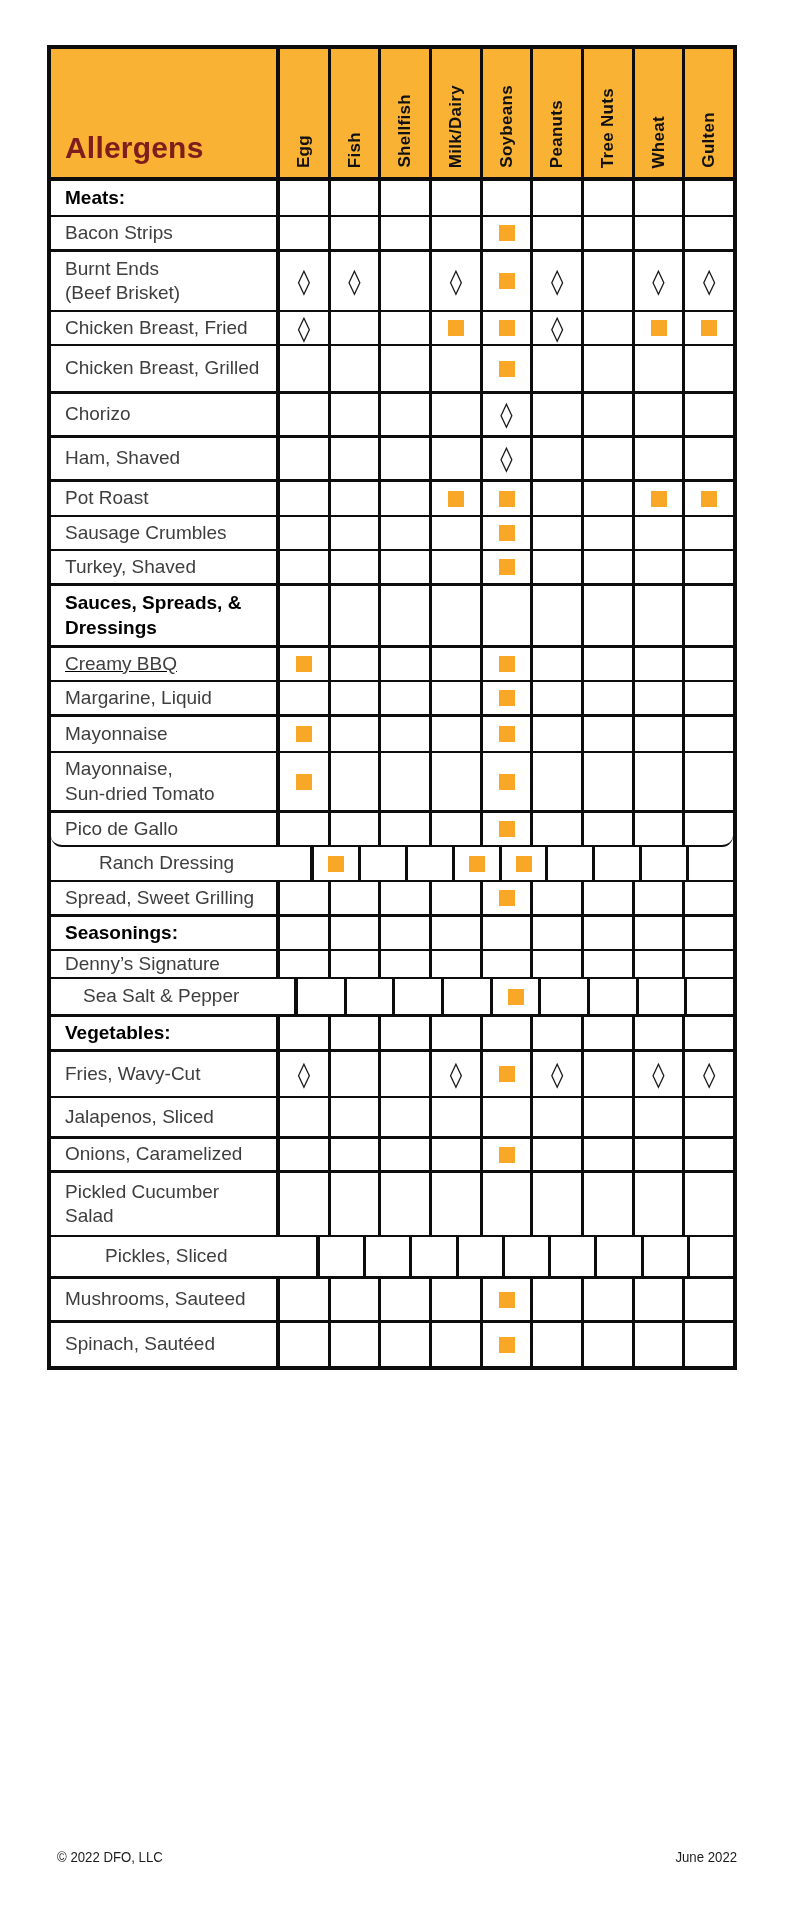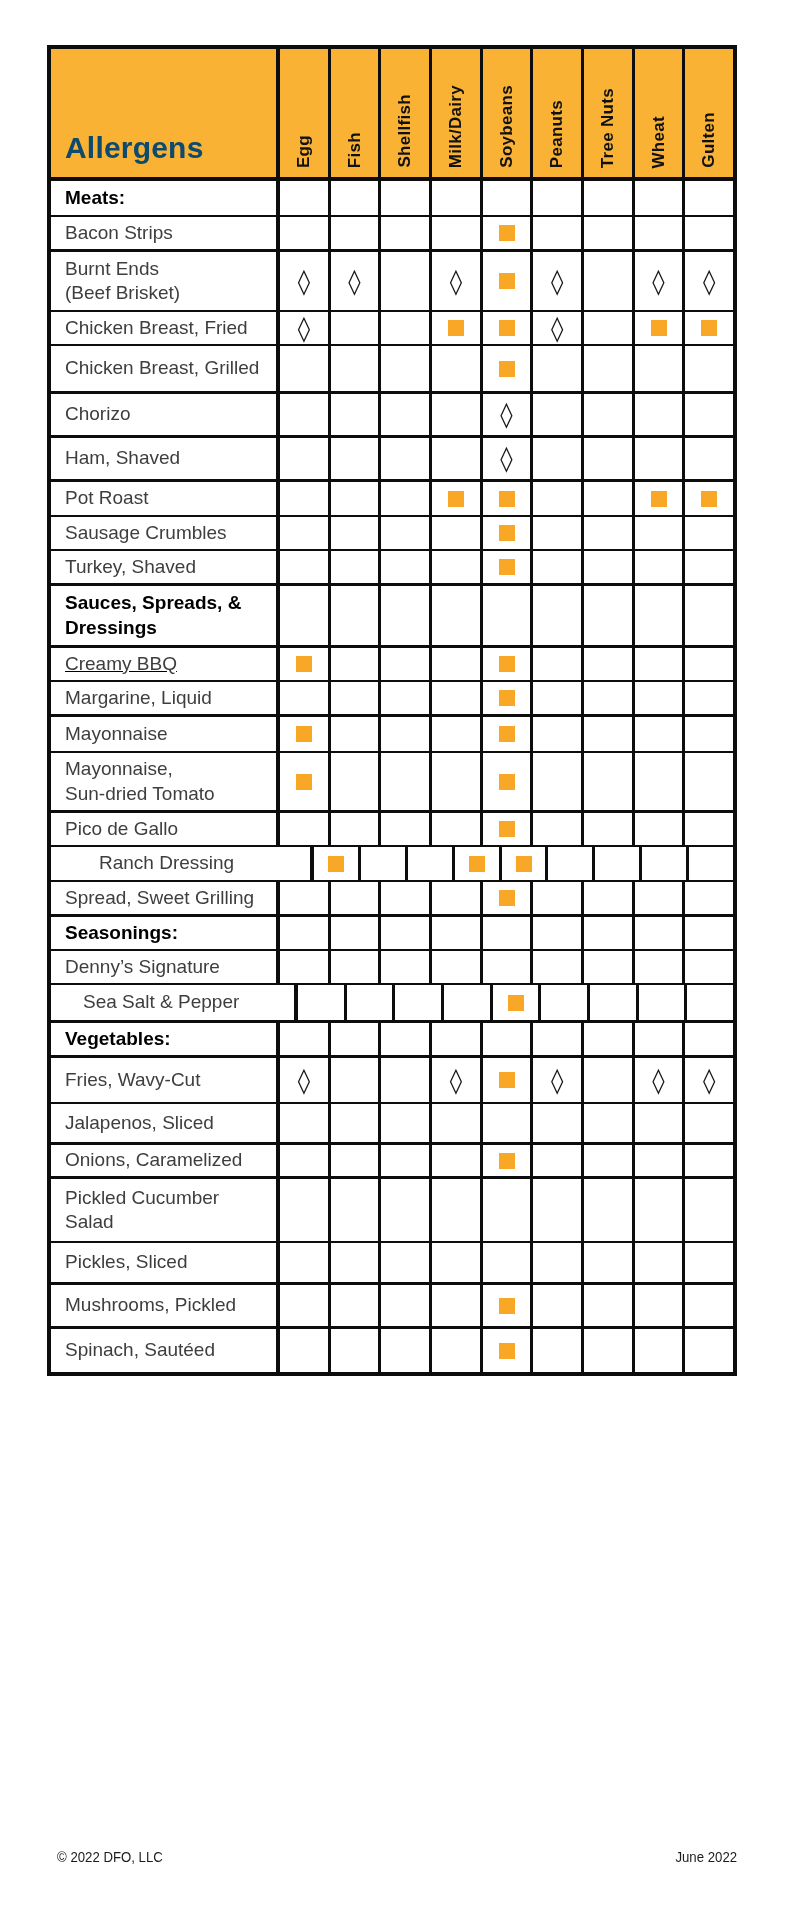--- a/index.html
+++ b/index.html
@@ -18,21 +18,21 @@
     border-bottom:4px solid var(--line,#0d0d0d);
     background:var(--header-bg,#F9B233);
   }
   .corner-cell {
     width:229px; flex:0 0 229px;
     border-right:4px solid var(--line,#0d0d0d);
     display:flex; align-items:flex-end;
     padding:0 0 12px 14px;
   }
   .corner-cell span {
-    font-size:30px; font-weight:700; color:#0c4a6e; letter-spacing:0.2px;
+    font-size:30px; font-weight:700; color:#7f1d1d; letter-spacing:0.2px;
   }
   .col-head {
     flex:1 1 0; border-right:3px solid var(--line,#0d0d0d);
     display:flex; align-items:flex-end; justify-content:center;
   }
   .col-head:last-child { border-right:none; }
   .col-head span {
     writing-mode:vertical-rl; transform:rotate(180deg);
     font-size:17px; font-weight:700; color:#111;
     margin-bottom:9px; letter-spacing:0.3px; white-space:nowrap;
@@ -345,21 +345,21 @@
           <div class="mark-cell"></div>
           <div class="mark-cell"></div>
           <div class="mark-cell">
             <div class="square-mark"></div>
           </div>
           <div class="mark-cell"></div>
           <div class="mark-cell"></div>
           <div class="mark-cell"></div>
           <div class="mark-cell"></div>
         </div>
-        <div class="row" style="height: 34px;">
+        <div class="row" style="height: 34px; border-radius: 11px;">
           <div class="label-cell">Pico de Gallo</div>
           <div class="mark-cell"></div>
           <div class="mark-cell"></div>
           <div class="mark-cell"></div>
           <div class="mark-cell"></div>
           <div class="mark-cell">
             <div class="square-mark"></div>
           </div>
           <div class="mark-cell"></div>
           <div class="mark-cell"></div>
@@ -403,21 +403,21 @@
           <div class="mark-cell"></div>
           <div class="mark-cell"></div>
           <div class="mark-cell"></div>
           <div class="mark-cell"></div>
           <div class="mark-cell"></div>
           <div class="mark-cell"></div>
           <div class="mark-cell"></div>
           <div class="mark-cell"></div>
           <div class="mark-cell"></div>
         </div>
-        <div class="row" style="height: 34px;">
+        <div class="row" style="height: 28px;">
           <div class="label-cell">Denny’s Signature</div>
           <div class="mark-cell"></div>
           <div class="mark-cell"></div>
           <div class="mark-cell"></div>
           <div class="mark-cell"></div>
           <div class="mark-cell"></div>
           <div class="mark-cell"></div>
           <div class="mark-cell"></div>
           <div class="mark-cell"></div>
           <div class="mark-cell"></div>
@@ -504,34 +504,34 @@
           <div class="mark-cell"></div>
           <div class="mark-cell"></div>
           <div class="mark-cell"></div>
           <div class="mark-cell"></div>
           <div class="mark-cell"></div>
           <div class="mark-cell"></div>
           <div class="mark-cell"></div>
           <div class="mark-cell"></div>
           <div class="mark-cell"></div>
         </div>
-        <div class="row thick" style="height: 42px;">
+        <div class="row thick" style="height: 42px; padding-left: 40px;">
           <div class="label-cell">Pickles, Sliced</div>
           <div class="mark-cell"></div>
           <div class="mark-cell"></div>
           <div class="mark-cell"></div>
           <div class="mark-cell"></div>
           <div class="mark-cell"></div>
           <div class="mark-cell"></div>
           <div class="mark-cell"></div>
           <div class="mark-cell"></div>
           <div class="mark-cell"></div>
         </div>
         <div class="row thick" style="height: 44px;">
-          <div class="label-cell">Mushrooms, Pickled</div>
+          <div class="label-cell">Mushrooms, Sauteed</div>
           <div class="mark-cell"></div>
           <div class="mark-cell"></div>
           <div class="mark-cell"></div>
           <div class="mark-cell"></div>
           <div class="mark-cell">
             <div class="square-mark"></div>
           </div>
           <div class="mark-cell"></div>
           <div class="mark-cell"></div>
           <div class="mark-cell"></div>

